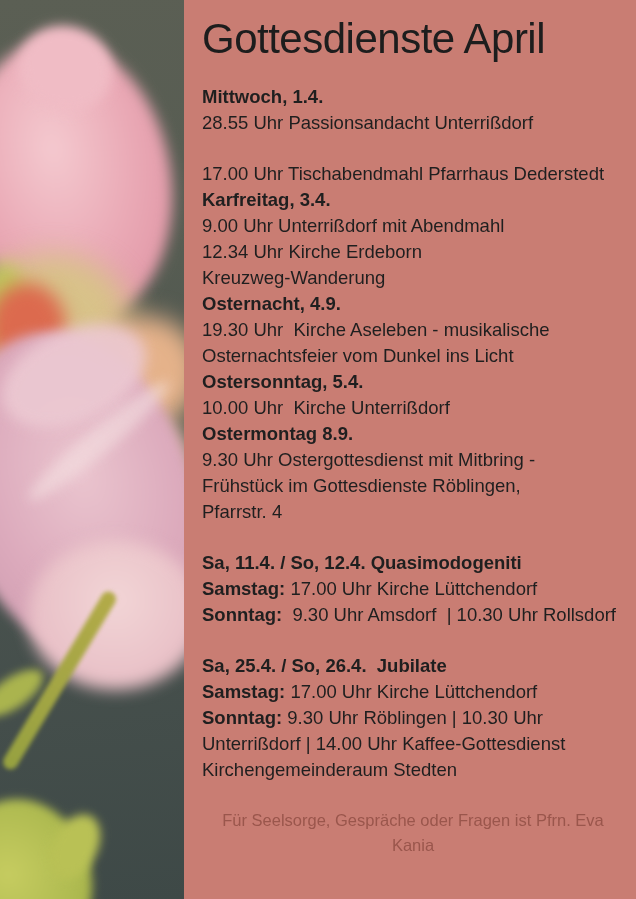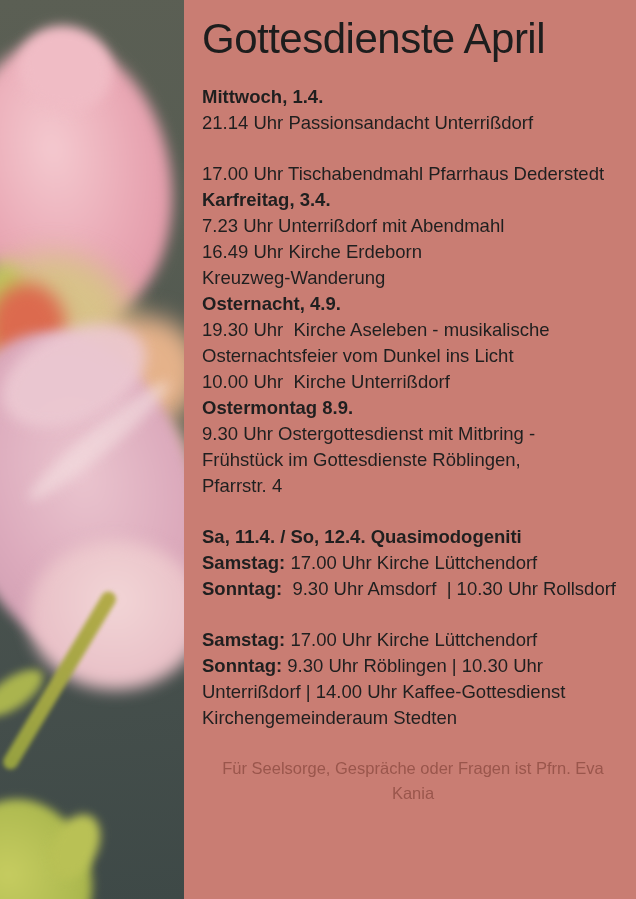--- a/index.html
+++ b/index.html
@@ -83,43 +83,45 @@
     <div class="blob leaf-big"></div>
     <div class="blob leaf-big2"></div>
   </div>
 
   <div class="panel">
     <h1 class="title">Gottesdienste April</h1>
 
     <div class="schedule">
         <div class="block">
           <div class="line"><strong>Mittwoch, 1.4.</strong></div>
-          <div class="line"><span>21.14 Uhr Passionsandacht Unterrißdorf</span></div>
+          <div class="line"><span>28.55 Uhr Passionsandacht Unterrißdorf</span></div>
         </div>
         <div class="block">
           <div class="line"><span>17.00 Uhr Tischabendmahl Pfarrhaus Dederstedt</span></div>
           <div class="line"><strong>Karfreitag, 3.4.</strong></div>
-          <div class="line"><span>7.23 Uhr Unterrißdorf mit Abendmahl</span></div>
-          <div class="line"><span>16.49 Uhr Kirche Erdeborn</span></div>
+          <div class="line"><span>9.00 Uhr Unterrißdorf mit Abendmahl</span></div>
+          <div class="line"><span>12.34 Uhr Kirche Erdeborn</span></div>
           <div class="line"><span>Kreuzweg-Wanderung</span></div>
           <div class="line"><strong>Osternacht, 4.9.</strong></div>
           <div class="line"><span>19.30 Uhr  Kirche Aseleben - musikalische</span></div>
           <div class="line"><span>Osternachtsfeier vom Dunkel ins Licht</span></div>
+          <div class="line"><strong>Ostersonntag, 5.4.</strong></div>
           <div class="line"><span>10.00 Uhr  Kirche Unterrißdorf</span></div>
           <div class="line"><strong>Ostermontag 8.9.</strong></div>
           <div class="line"><span>9.30 Uhr Ostergottesdienst mit Mitbring -</span></div>
           <div class="line"><span>Frühstück im Gottesdienste Röblingen,</span></div>
           <div class="line"><span>Pfarrstr. 4</span></div>
         </div>
         <div class="block">
           <div class="line"><strong>Sa, 11.4. / So, 12.4. Quasimodogeniti</strong></div>
           <div class="line"><strong>Samstag:</strong><span> 17.00 Uhr Kirche Lüttchendorf</span></div>
           <div class="line"><strong>Sonntag:</strong><span>  9.30 Uhr Amsdorf  | 10.30 Uhr Rollsdorf</span></div>
         </div>
         <div class="block">
+          <div class="line"><strong>Sa, 25.4. / So, 26.4.  Jubilate</strong></div>
           <div class="line"><strong>Samstag:</strong><span> 17.00 Uhr Kirche Lüttchendorf</span></div>
           <div class="line"><strong>Sonntag:</strong><span> 9.30 Uhr Röblingen | 10.30 Uhr</span></div>
           <div class="line"><span>Unterrißdorf | 14.00 Uhr Kaffee-Gottesdienst</span></div>
           <div class="line"><span>Kirchengemeinderaum Stedten</span></div>
         </div>
       </div>
 
     <div class="footer" style="color: rgb(154, 86, 76);">
       <div class="footer-line">Für Seelsorge, Gespräche oder Fragen ist Pfrn. Eva Kania</div>
 

